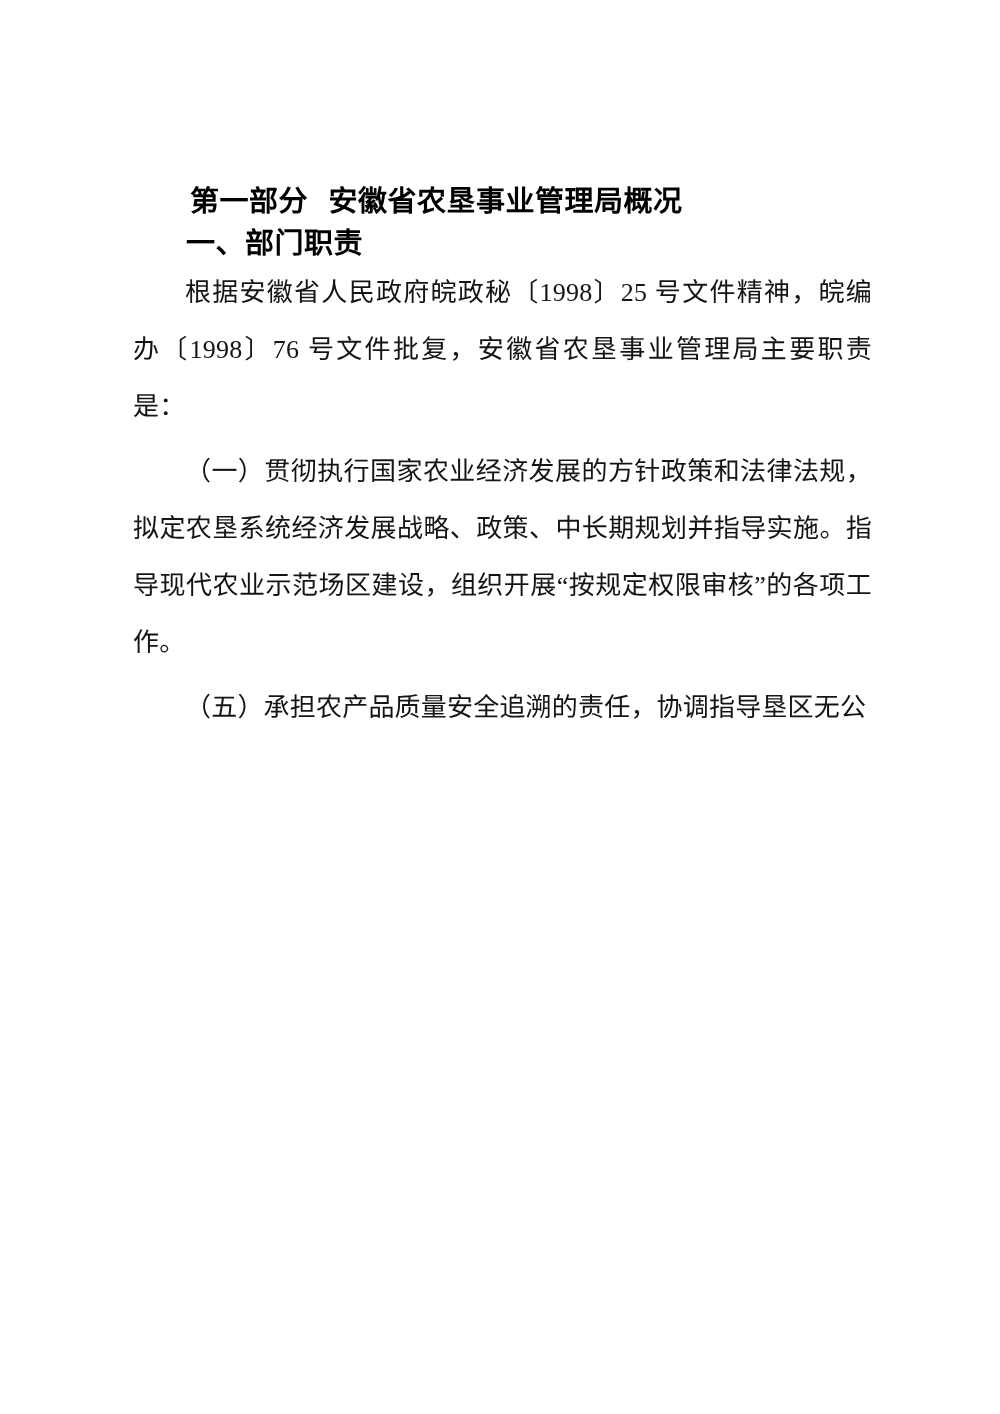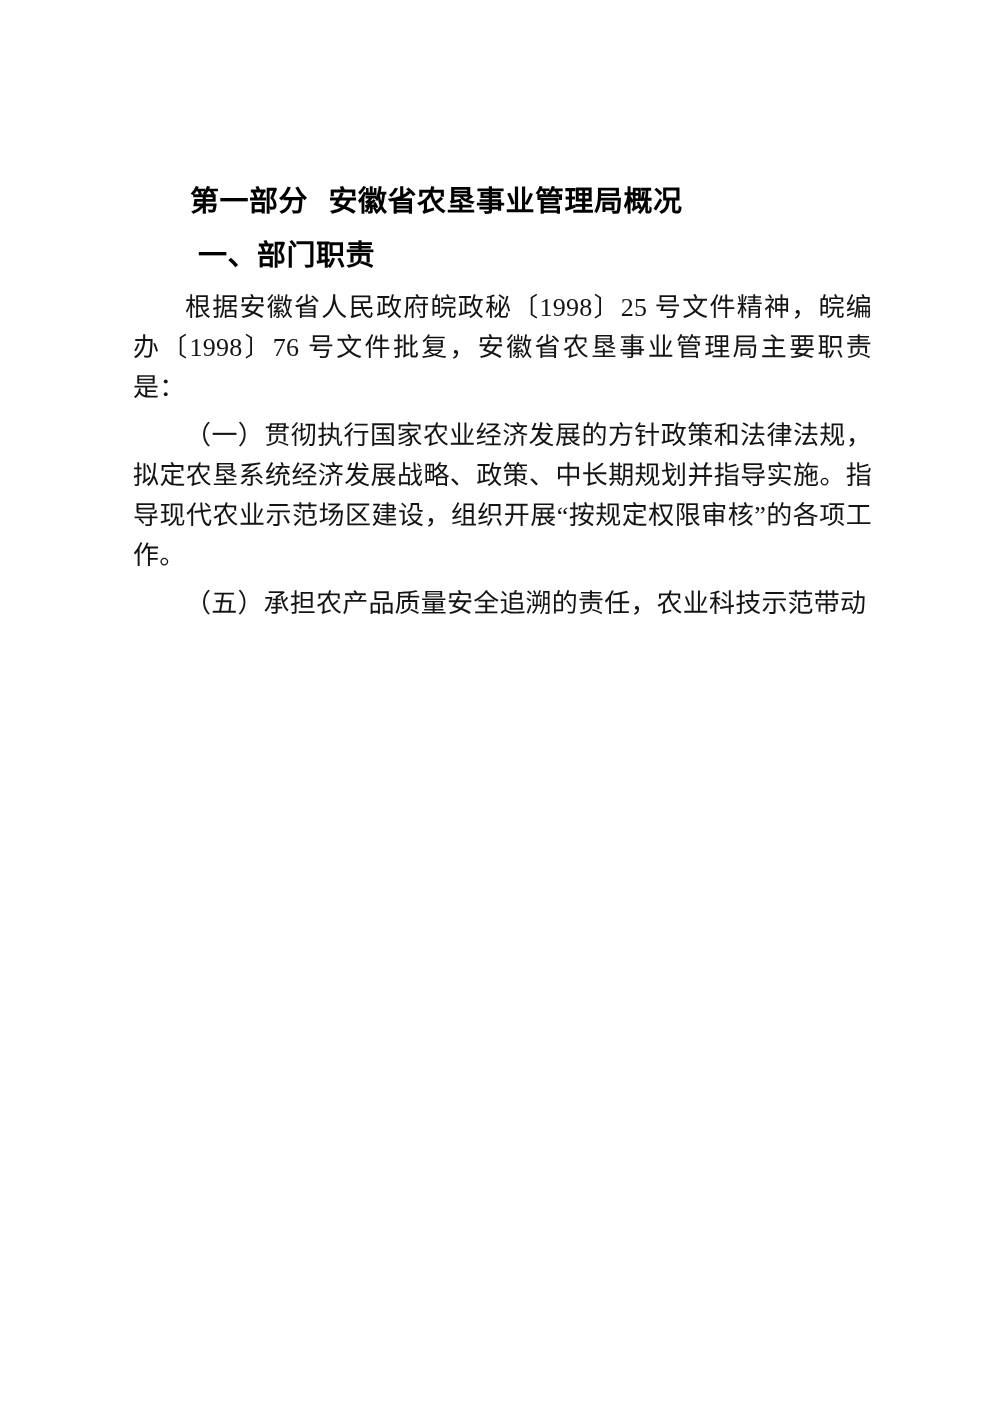--- a/index.html
+++ b/index.html
@@ -29,37 +29,37 @@
     font-weight: 700;
     font-size: 29px;
     line-height: 42px;
     color: #000000;
     text-indent: 57px;
     word-spacing: 12px;
     letter-spacing: 0.5px;
     white-space: nowrap;
   }
   .subsection-title {
-    margin: 12px;
+    margin: 0;
     font-family: "Liberation Sans", "DejaVu Sans", sans-serif;
     font-weight: 700;
     font-size: 29px;
     line-height: 42px;
     color: #000000;
     text-indent: 53px;
     letter-spacing: 0.5px;
     white-space: nowrap;
   }
   .body-text {
     margin-top: 0;
   }
   .body-text p {
     margin: 0 0 8px 0;
     font-size: 26px;
-    line-height: 40px;
+    line-height: 57px;
     text-align: justify;
     text-justify: inter-character;
     text-indent: 2em;
     letter-spacing: 0.2px;
     color: #141414;
   }
   .body-text p:last-child {
     margin-bottom: 0;
   }
   .page-number {
@@ -76,17 +76,17 @@
 </head>
 <body>
 
 <div class="page">
   <div class="content">
     <h1 class="section-title">第一部分 安徽省农垦事业管理局概况</h1>
     <h2 class="subsection-title">一、部门职责</h2>
     <div class="body-text">
       <p>根据安徽省人民政府皖政秘〔1998〕25 号文件精神，皖编办〔1998〕76 号文件批复，安徽省农垦事业管理局主要职责是：</p>
       <p>（一）贯彻执行国家农业经济发展的方针政策和法律法规，拟定农垦系统经济发展战略、政策、中长期规划并指导实施。指导现代农业示范场区建设，组织开展“按规定权限审核”的各项工作。</p>
-      <p>（五）承担农产品质量安全追溯的责任，农业科技示范带动</p>
+      <p>（五）承担农产品质量安全追溯的责任，协调指导垦区无公</p>
     </div>
   </div>
   <div class="page-number">–4–</div>
 </div>
 
 </body></html>

